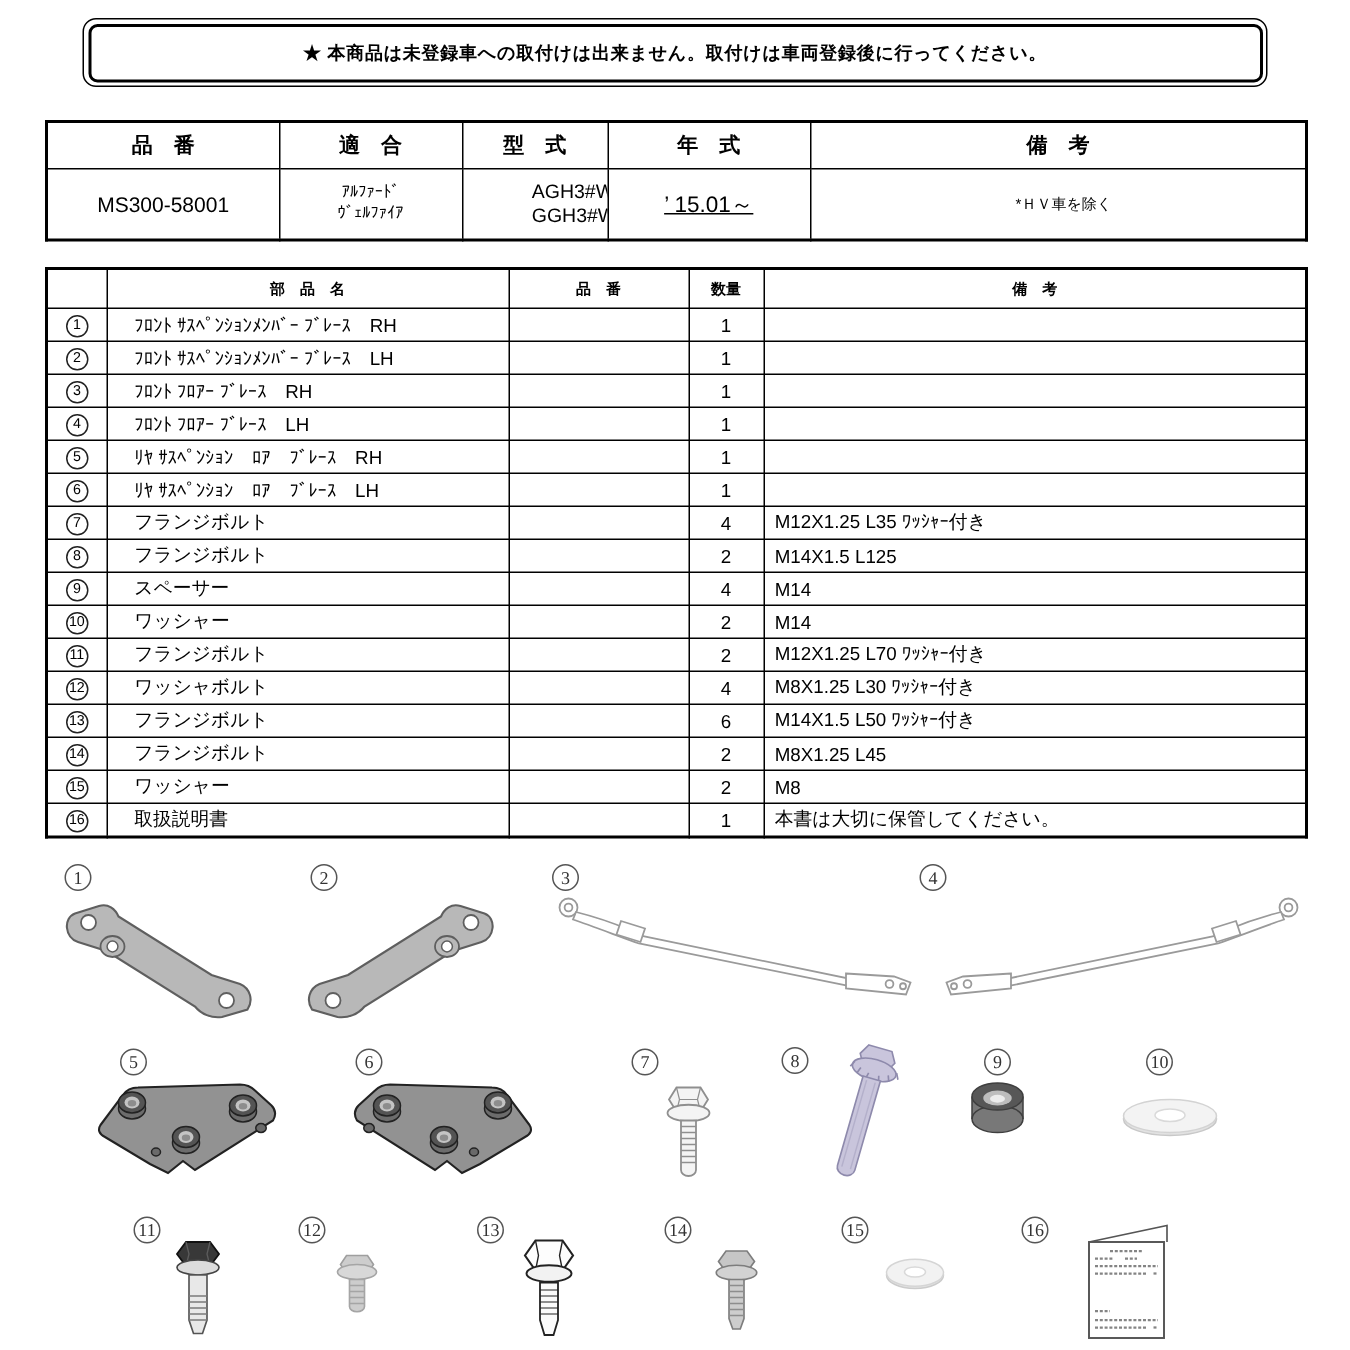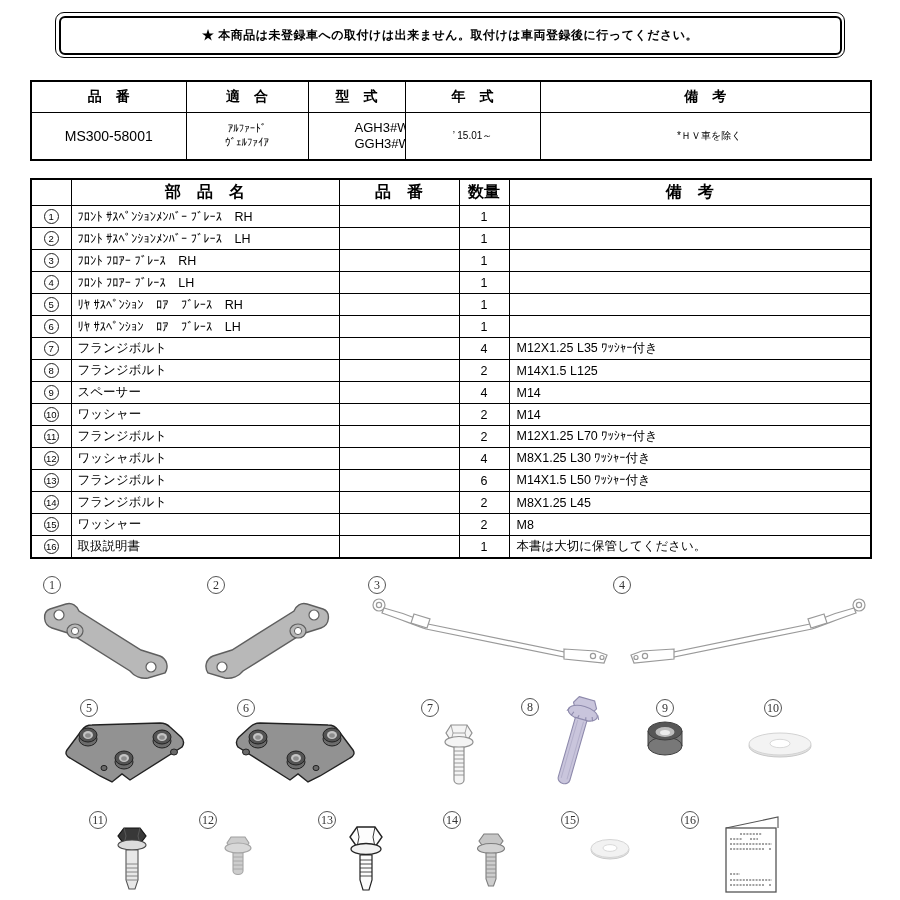--- a/index.html
+++ b/index.html
@@ -18,28 +18,28 @@
 
   
   table{position:absolute;border-collapse:collapse;table-layout:fixed;background:#fff;}
   th,td{border:1px solid #000;padding:0;overflow:hidden;white-space:nowrap;font-weight:normal;}
   .fitment{left:30px;top:80px;width:840px;border:2px solid #000;}
   .fitment th{height:30px;font-size:14px;font-weight:bold;text-align:center;}
   .fitment td{height:46px;text-align:center;vertical-align:middle;}
   .f-pn{font-size:14px;}
   .f-app div{font-size:11px;line-height:1.25;}
   .f-model div{font-size:13px;line-height:1.25;padding-left:46px;}
-  .f-year{font-size:10px;}
+  .f-year{font-size:15px;text-decoration:underline;}
   .f-rem{text-align:center;padding-left:8px !important;font-size:10px;}
 
   .components{left:30px;top:178px;width:840px;border:2px solid #000;}
-  .components th{height:25px;font-size:16px;font-weight:bold;text-align:center;}
+  .components th{height:25px;font-size:10px;font-weight:bold;text-align:center;}
   .components td{height:21px;vertical-align:middle;font-size:12.5px;}
   .c-no{text-align:center;}
-  .c-name{padding-left:6px;}
+  .c-name{padding-left:18px;}
   .c-qty{text-align:center;font-size:12px;}
   .c-rem{padding-left:7px;font-size:11px;}
 
   .circ{display:inline-flex;align-items:center;justify-content:center;width:15px;height:15px;
         border:1px solid #222;border-radius:50%;font-size:9.5px;line-height:1;box-sizing:border-box;}
 
   
   .fig-label{position:absolute;width:18px;height:18px;box-sizing:border-box;border:1px solid #555;
              border-radius:50%;display:flex;align-items:center;justify-content:center;
              font-size:12px;color:#333;font-family:"Liberation Serif",serif;background:#fff;}

